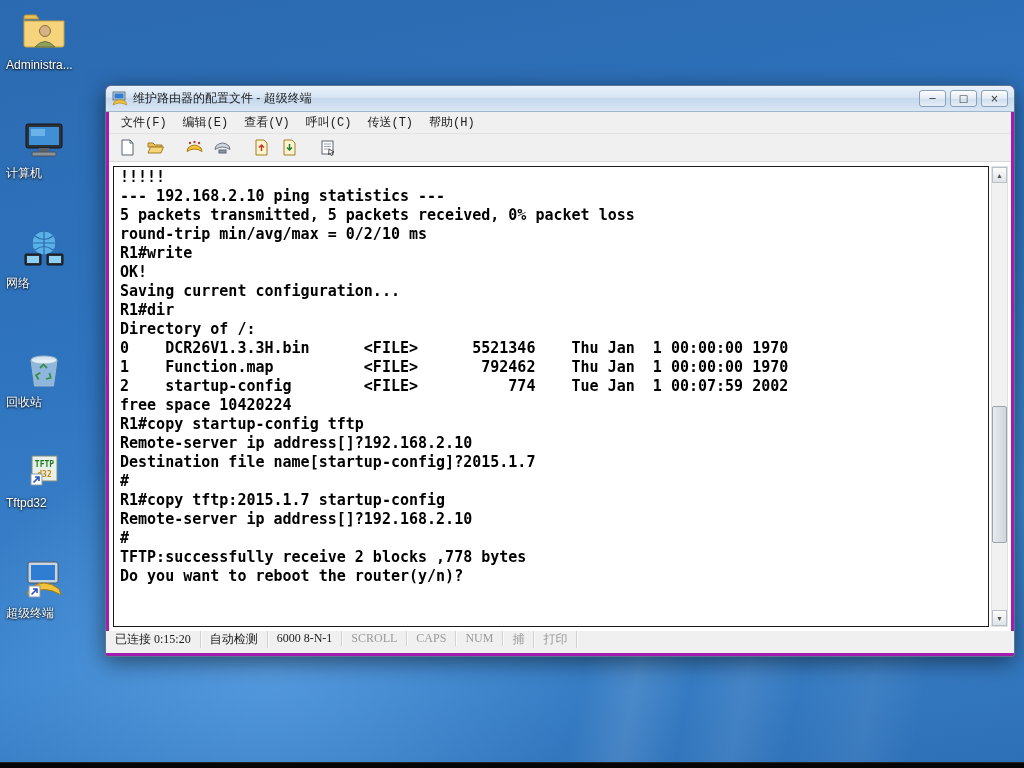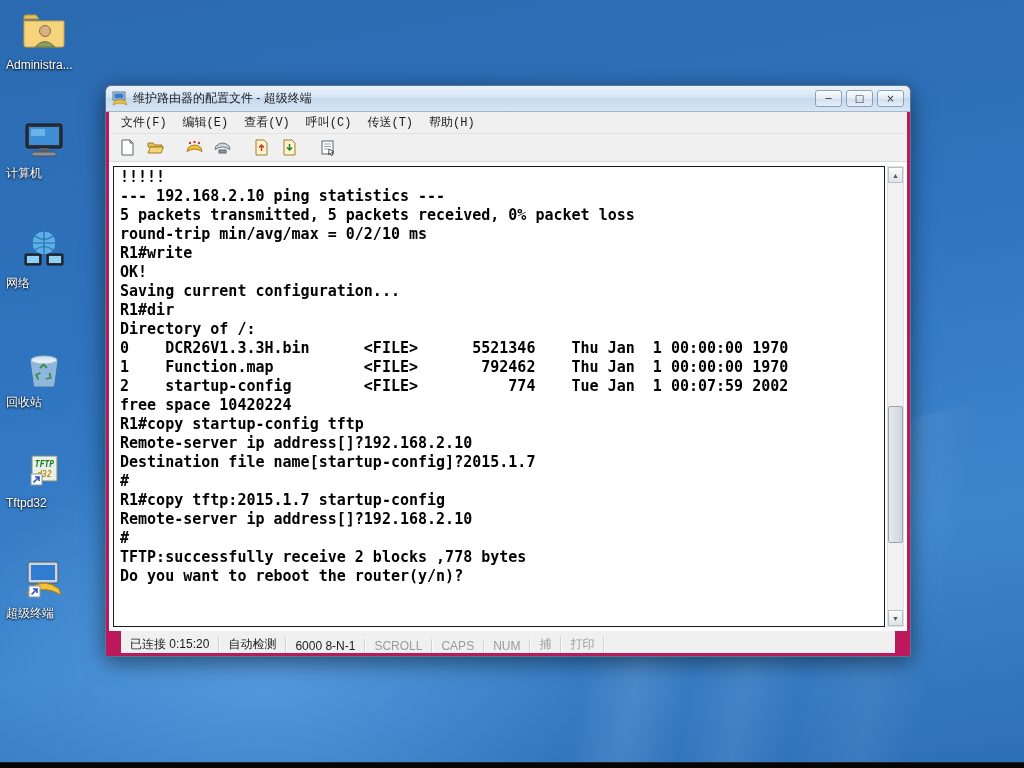--- a/index.html
+++ b/index.html
@@ -14,29 +14,29 @@
     background:radial-gradient(closest-side, rgba(130,195,255,0.35), rgba(130,195,255,0) 70%);
     pointer-events:none; }
   .swoosh { position:absolute; right:-120px; bottom:-60px; width:820px; height:360px;
     transform:rotate(-14deg);
     background:linear-gradient(115deg, transparent 34%, rgba(255,255,255,0.10) 40%, transparent 46%,
       rgba(255,255,255,0.08) 52%, transparent 58%, rgba(255,255,255,0.06) 66%, transparent 72%);
     pointer-events:none; }
 
   
   .desktop-icon { position:absolute; left:6px; width:76px; text-align:left; cursor:default; }
-  .di-img { width:48px; height:48px; margin:0 auto;font-style:italic; }
+  .di-img { width:48px; height:48px; margin:0 auto; }
   .di-img svg { width:100%; height:100%; }
   .di-label { margin-top:2px; font-size:12px; color:#fff;
     text-shadow:0 1px 2px rgba(0,0,0,0.85), 0 0 3px rgba(0,0,0,0.6); line-height:14px; }
 
   
-  .window { position:absolute; left:105px; top:85px; width:806px; height:572px;
+  .window { position:absolute; left:105px; top:85px; width:910px; height:572px;
     display:flex; flex-direction:column;
-    background:#be185d; border:1px solid #5a7693; border-radius:6px 6px 3px 3px;
+    background:#a21caf; border:1px solid #5a7693; border-radius:6px 6px 3px 3px;
     box-shadow:0 5px 22px rgba(0,0,0,0.5); }
   .titlebar { height:26px; flex:0 0 26px; display:flex; align-items:center; padding:0 6px;
     border-radius:5px 5px 0 0;
     background:linear-gradient(#eaf2fb,#d6e4f3 45%,#c5d8ec 50%,#d9e6f4);
     border-bottom:1px solid #9fb6cc; }
   .title-icon { width:16px; height:16px; margin-right:5px; flex:0 0 16px; }
   .title-icon svg { width:16px; height:16px; }
   .title-text { font-size:12px; color:#1b1b1b; flex:1 1 auto; white-space:nowrap; overflow:hidden; }
   .win-controls { display:flex; gap:4px; }
   .wbtn { width:27px; height:17px; font-size:10px; line-height:15px; text-align:center;
@@ -65,22 +65,22 @@
     background:#f1f1f1; border:1px solid #e0e0e0; }
   .sb-btn { position:absolute; left:0; width:15px; height:16px; font-size:7px; color:#555;
     text-align:center; line-height:16px; background:linear-gradient(#fcfcfc,#dfe3e7);
     border:1px solid #b8bfc6; cursor:pointer; }
   .sb-btn.up { top:0; }
   .sb-btn.down { bottom:0; }
   .sb-thumb { position:absolute; left:0; width:15px; top:52%; height:30%;
     background:linear-gradient(90deg,#e7eaee,#cfd6dd); border:1px solid #9aa4ad;
     border-radius:2px; cursor:grab; }
 
-  .statusbar { height:22px; flex:0 0 22px; margin:0 15px 3px; background:#f0f0f0;
-    display:flex; align-items:flex-end; font-size:12px; color:#1b1b1b; }
+  .statusbar { height:22px; flex:0 0 22px; margin:0 0 3px; background:#f0f0f0;
+    display:flex; align-items:flex-start; font-size:12px; color:#1b1b1b;font-family:Liberation Serif, serif; }
   .sb-pane { display:flex; align-items:center; padding:0 9px; border-right:1px solid #d2d2d2;
     box-shadow:1px 0 0 #fbfbfb; white-space:nowrap; }
   .sb-pane.dim { color:#9a9a9a; }
 
   .taskbar { position:absolute; left:0; right:0; bottom:0; height:6px; background:#060606;
     border-top:1px solid rgba(255,255,255,0.12); }
 </style>
 </head>
 <body>
 

